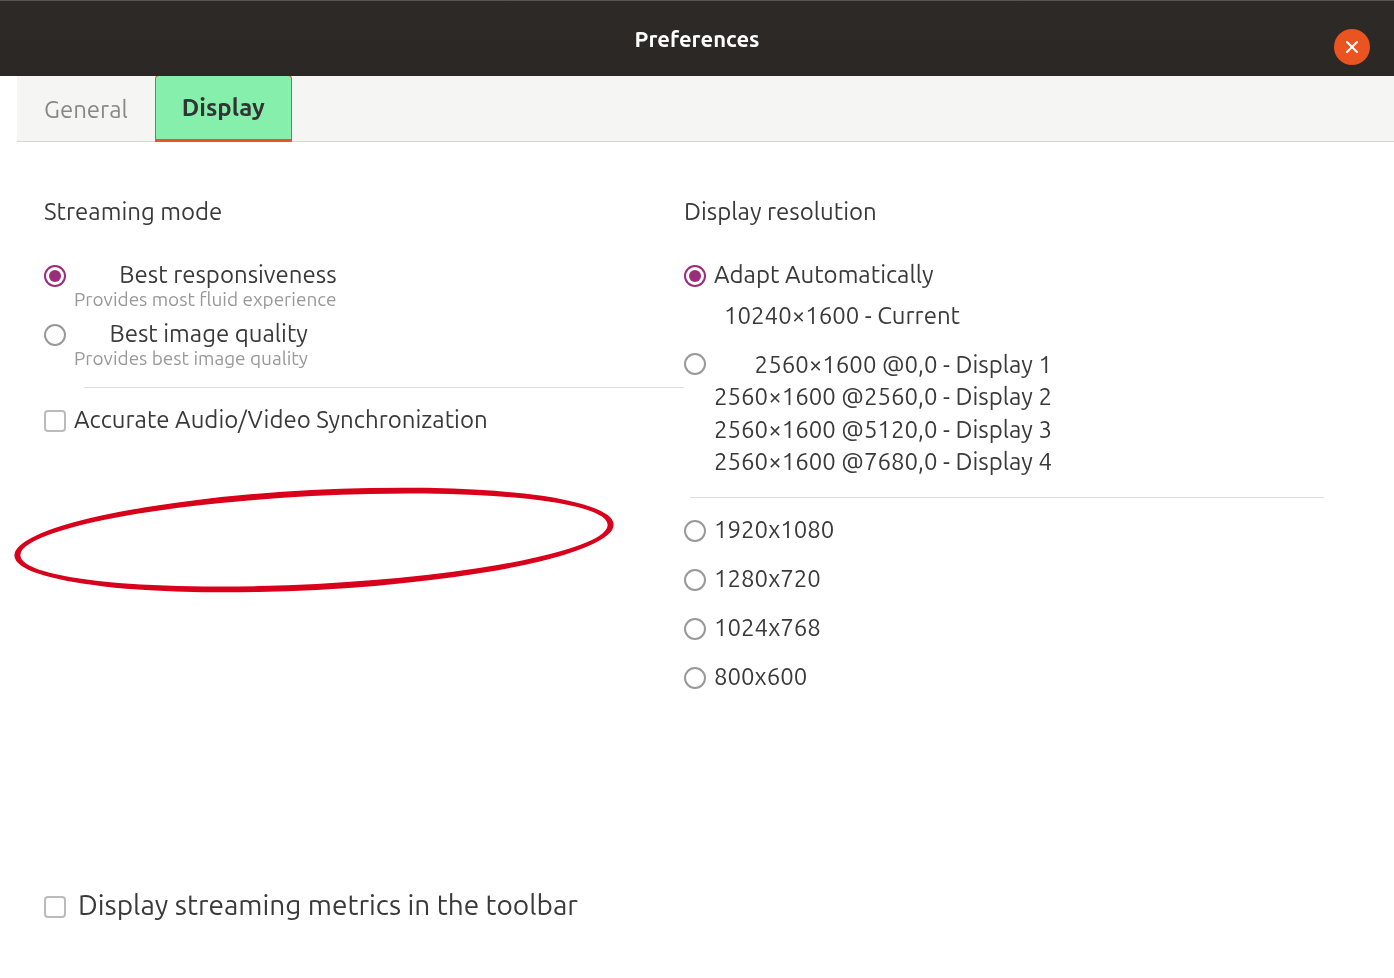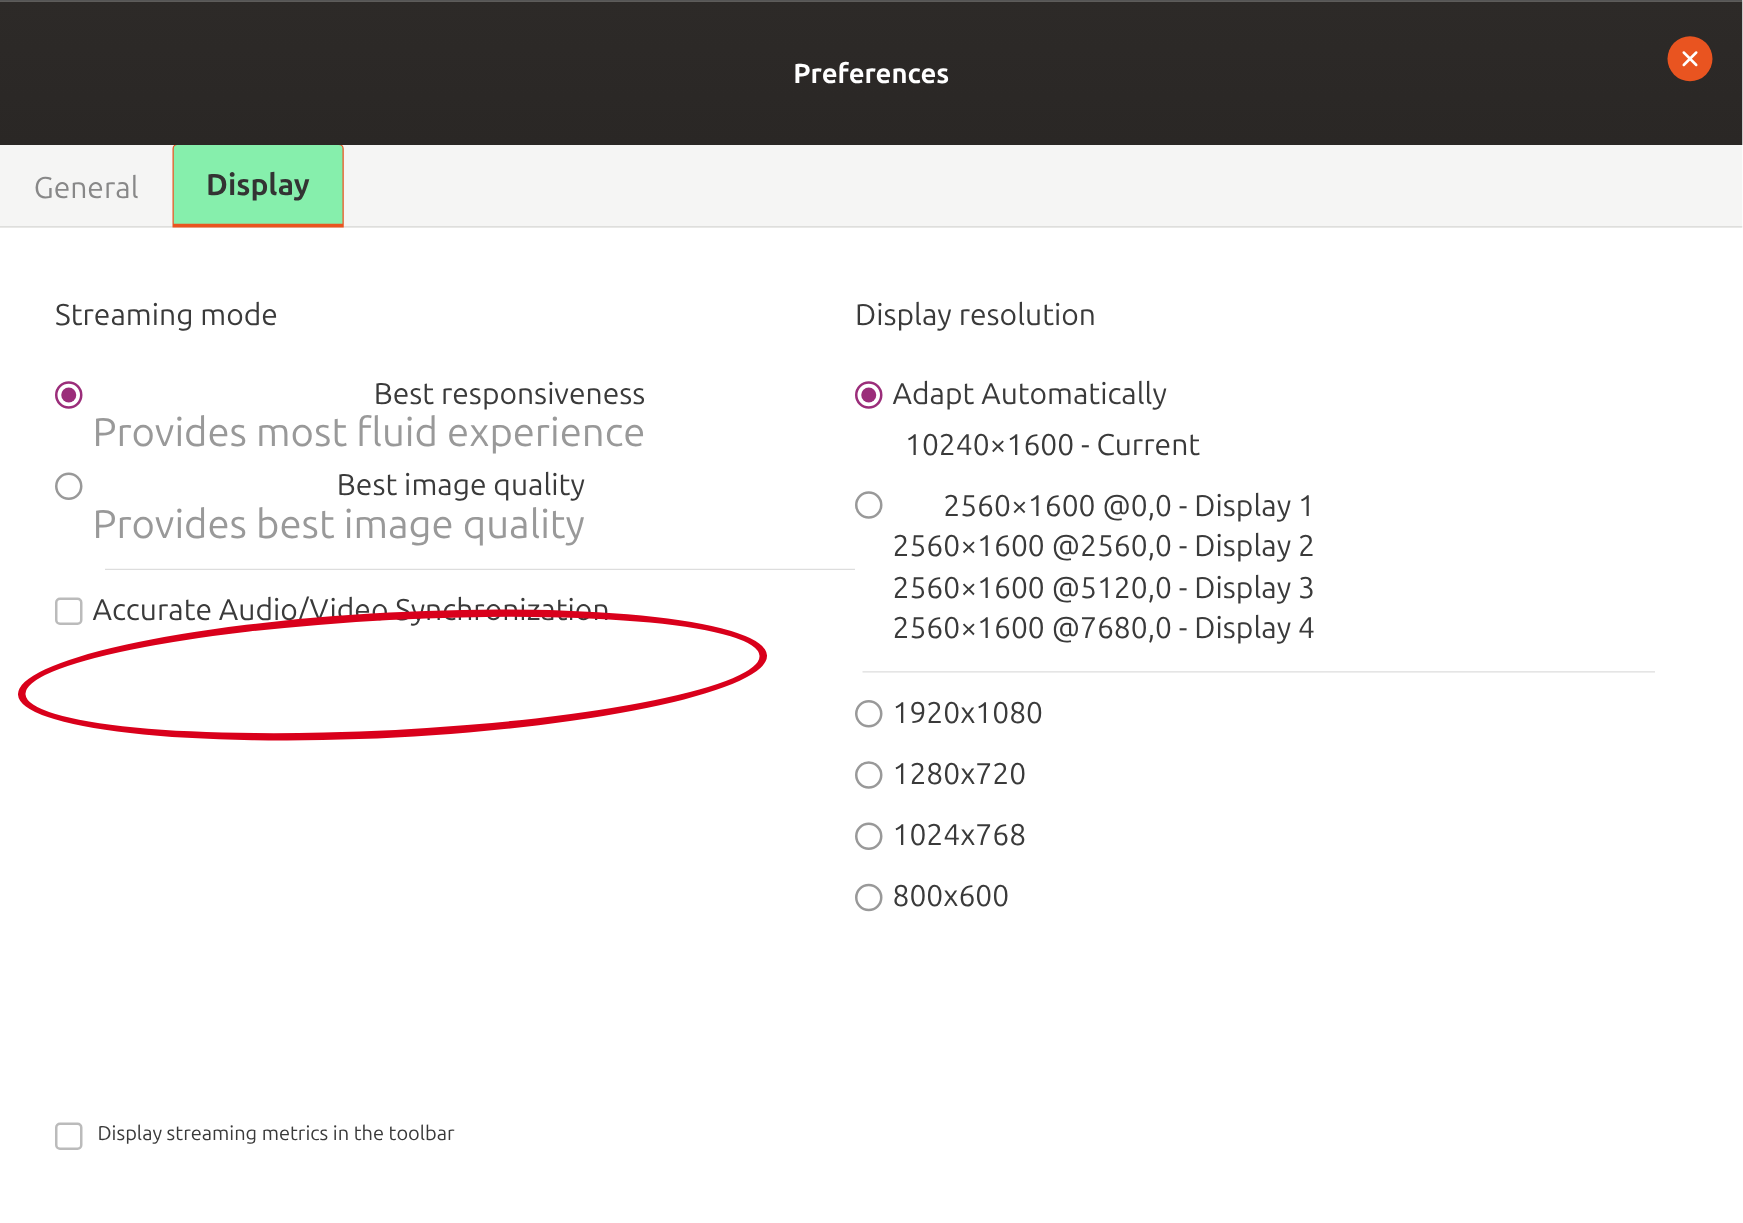--- a/index.html
+++ b/index.html
@@ -5,21 +5,21 @@
   * { box-sizing: border-box; margin: 0; padding: 0; }
   body {
     font-family: Ubuntu, "Segoe UI", sans-serif;
     width: 1394px;
     height: 978px;
     background: #fff;
     color: #3a3a3a;
     overflow: hidden;
   }
   .titlebar {
-    height: 116px;
+    height: 76px;
     background: linear-gradient(#2d2a28, #2a2725);
     display: flex;
     align-items: center;
     justify-content: center;
     position: relative;
     border-top: 1px solid #555;
   }
   .titlebar-title {
     color: #fff;
     font-weight: bold;
@@ -38,20 +38,21 @@
     justify-content: center;
     cursor: pointer;
   }
   .close-btn svg { width: 16px; height: 16px; }
   .tabbar {
     height: 66px;
     background: #f5f5f4;
     border-bottom: 1px solid #d6d6d4;
     display: flex;
     align-items: flex-end;
+    margin-left: 17px;
   }
   .tab {
     padding: 18px 26px;
     font-size: 24px;
     cursor: pointer;
     color: #888;
     border: 1px solid transparent;
     border-bottom: none;
   }
   .tab.active {
@@ -73,21 +74,21 @@
   .col-right { width: 640px; }
   .section-title { margin-bottom: 36px; }
   .option-row {
     display: flex;
     align-items: flex-start;
     margin-bottom: 6px;
   }
   .option-text { margin-left: 8px; text-align: right; }
   .sub {
     color: #999;
-    font-size: 32px;
+    font-size: 19px;
   }
   hr.sep {
     border: none;
     border-top: 1px solid #ddd;
     margin: 18px 0 18px 40px;
   }
   .radio {
     width: 22px;
     height: 22px;
     border-radius: 50%;
@@ -120,21 +121,21 @@
     margin-top: 14px;
     margin-bottom: 20px;
   }
   .res-multi { line-height: 1.35; }
   .bottom-option {
     position: absolute;
     left: 44px;
     bottom: 58px;
     display: flex;
     align-items: center;
-    font-size: 16px;
+    font-size: 28px;
   }
   .bottom-option .checkbox { margin-right: 12px; }
   .annot {
     position: absolute;
     pointer-events: none;
     border: 6px solid #d9001b;
     border-radius: 50%;
     transform: rotate(-3deg);
   }
   .res-list .option-row { margin-bottom: 22px; }

